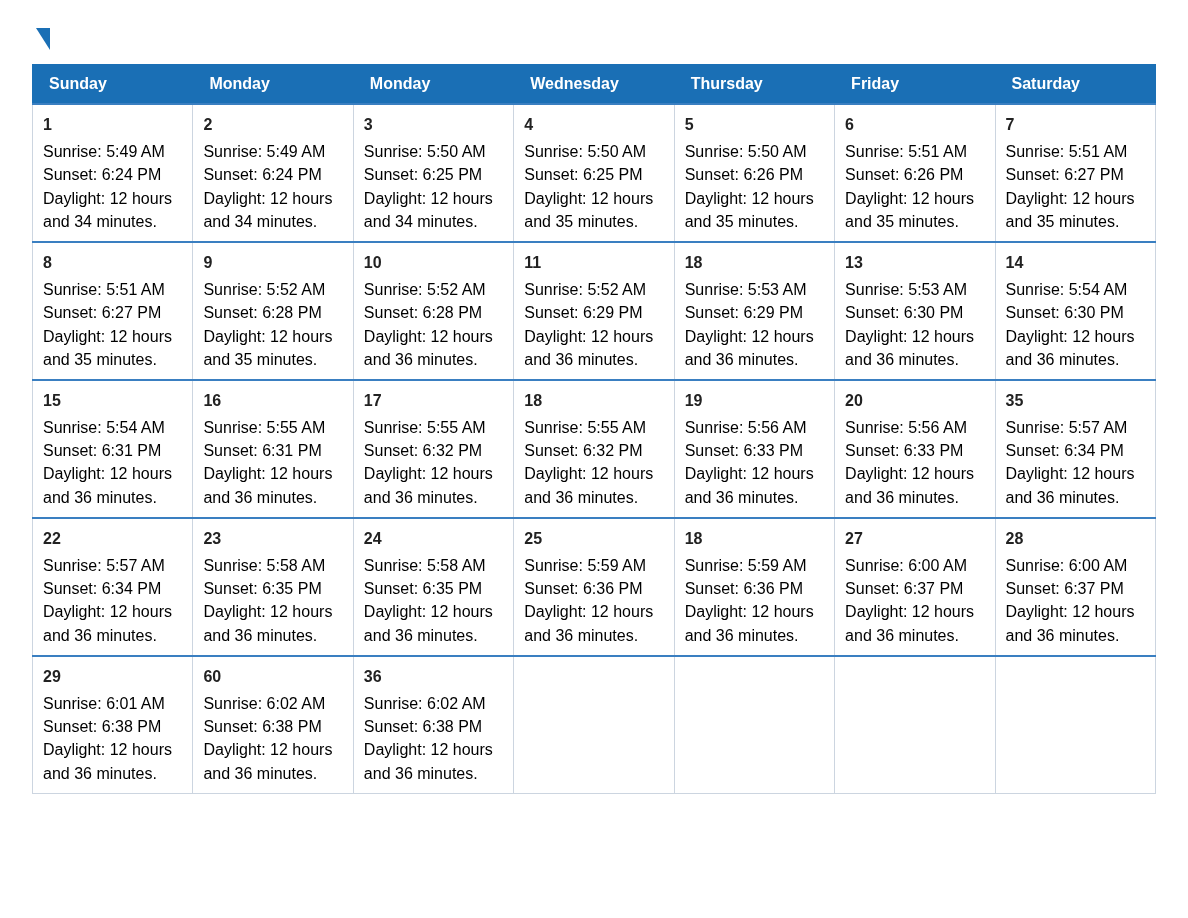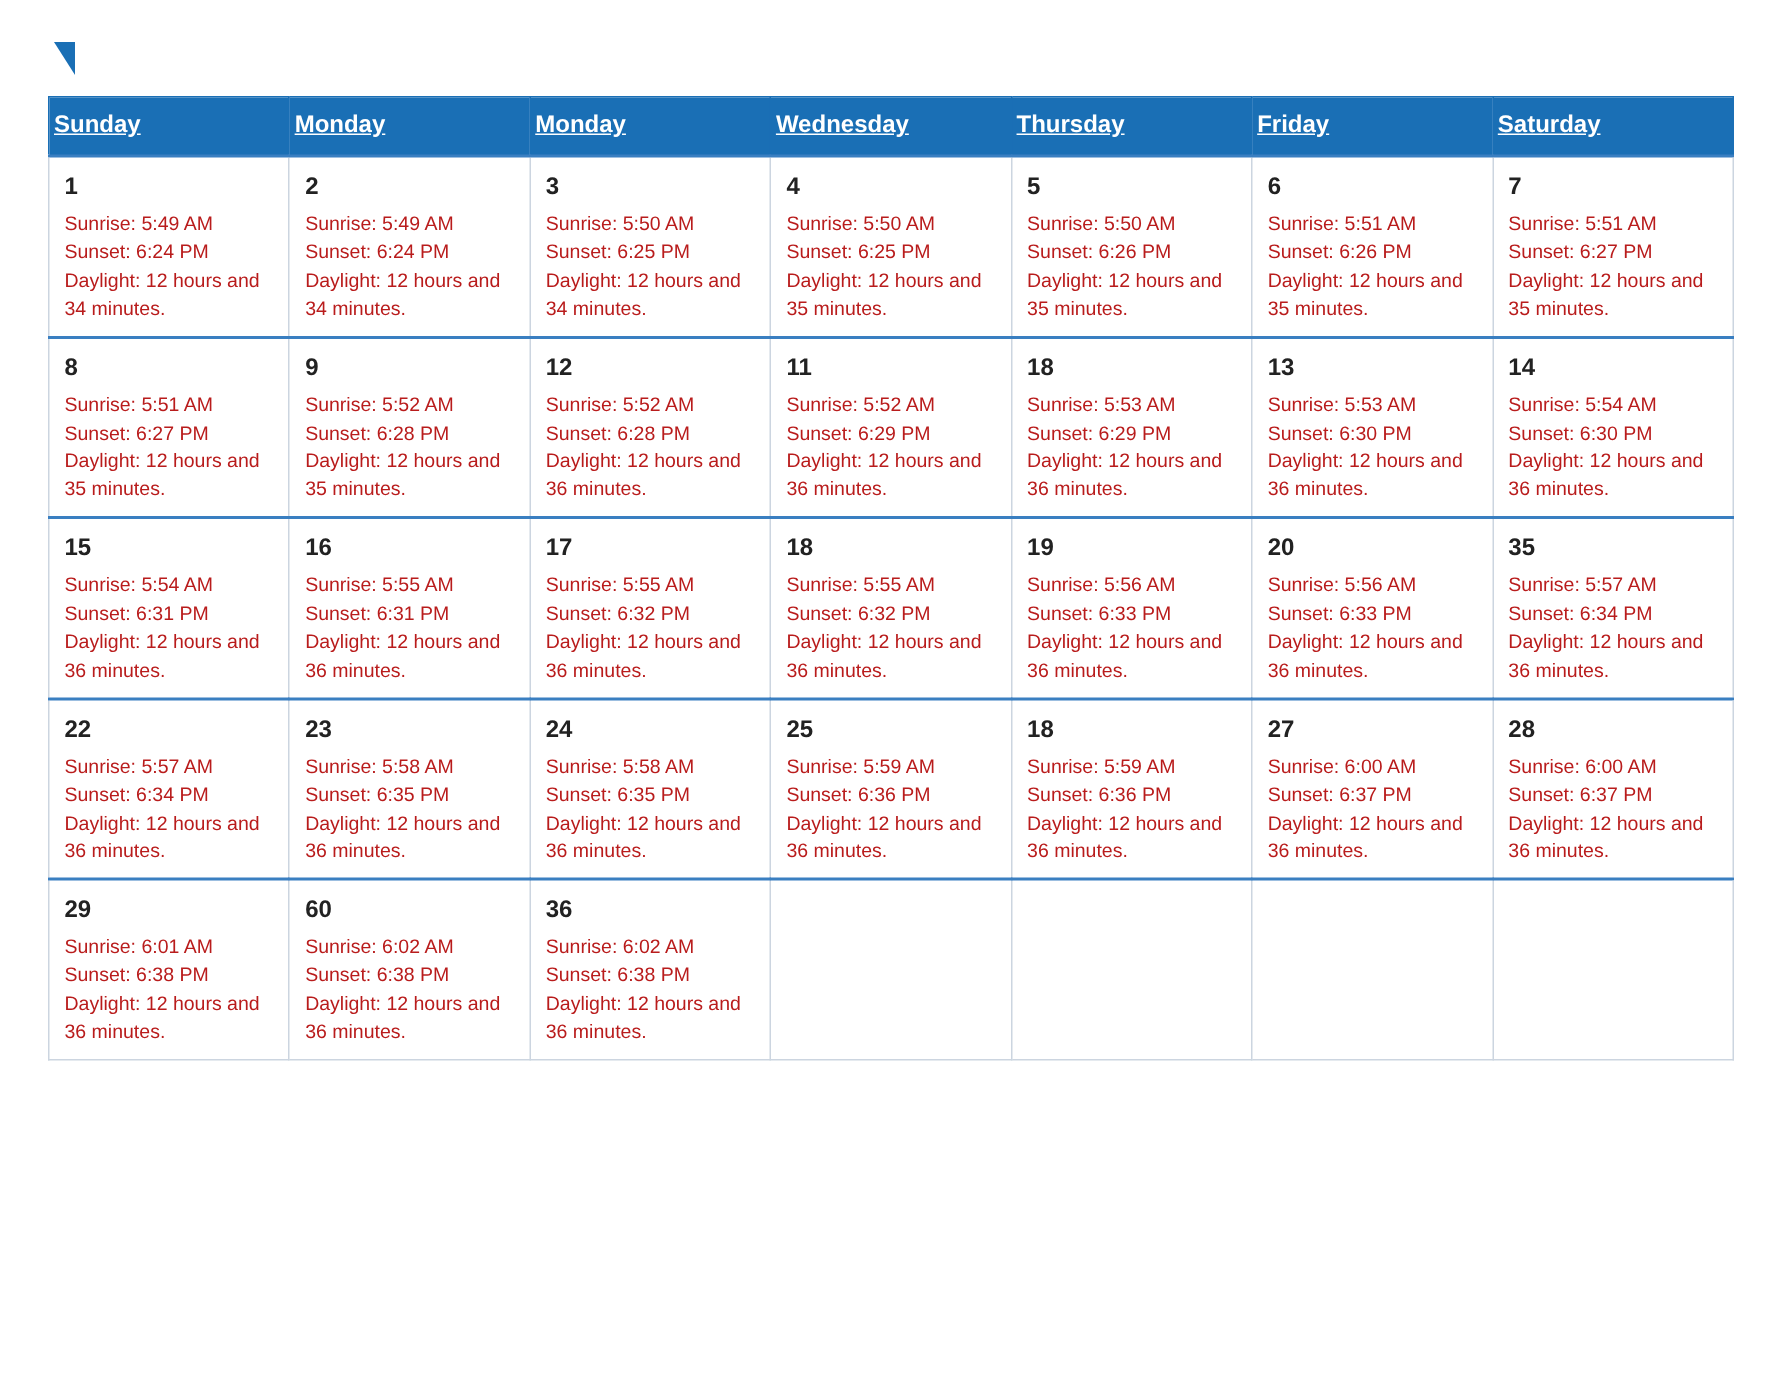--- a/index.html
+++ b/index.html
@@ -66,44 +66,43 @@
     .calendar {
       width: 100%;
       border-collapse: collapse;
       border: 1px solid #aab8cc;
     }
     .calendar th {
       background: #1a6fb5;
       color: #fff;
       font-size: 16px;
       font-weight: bold;
-      padding: 10px 3px;
+      padding: 10px 16px;
       text-align: left;
       border: 1px solid #1a6fb5;
-      text-decoration: underline;
     }
     .calendar td {
       vertical-align: top;
       padding: 8px 10px;
       border: 1px solid #ccd5e0;
       width: 14.28%;
       font-size: 13px;
       line-height: 1.45;
       min-height: 110px;
     }
     .calendar td .day-num {
       font-size: 16px;
       font-weight: bold;
       color: #222;
       margin-bottom: 4px;
       display: block;
     }
     .calendar td .day-info {
-      color: #b91c1c;
-      font-size: 13px;
+      color: #000000;
+      font-size: 16px;
     }
     .calendar tr {
       border-bottom: 2px solid #3a7fc1;
     }
     .calendar tbody tr:last-child {
       border-bottom: none;
     }
     .empty-cell {
       background: #fff;
     }
@@ -171,21 +170,21 @@
       <tr>
         <td>
           <span class="day-num">8</span>
           <div class="day-info">Sunrise: 5:51 AM<br>Sunset: 6:27 PM<br>Daylight: 12 hours and 35 minutes.</div>
         </td>
         <td>
           <span class="day-num">9</span>
           <div class="day-info">Sunrise: 5:52 AM<br>Sunset: 6:28 PM<br>Daylight: 12 hours and 35 minutes.</div>
         </td>
         <td>
-          <span class="day-num">12</span>
+          <span class="day-num">10</span>
           <div class="day-info">Sunrise: 5:52 AM<br>Sunset: 6:28 PM<br>Daylight: 12 hours and 36 minutes.</div>
         </td>
         <td>
           <span class="day-num">11</span>
           <div class="day-info">Sunrise: 5:52 AM<br>Sunset: 6:29 PM<br>Daylight: 12 hours and 36 minutes.</div>
         </td>
         <td>
           <span class="day-num">18</span>
           <div class="day-info">Sunrise: 5:53 AM<br>Sunset: 6:29 PM<br>Daylight: 12 hours and 36 minutes.</div>
         </td>

